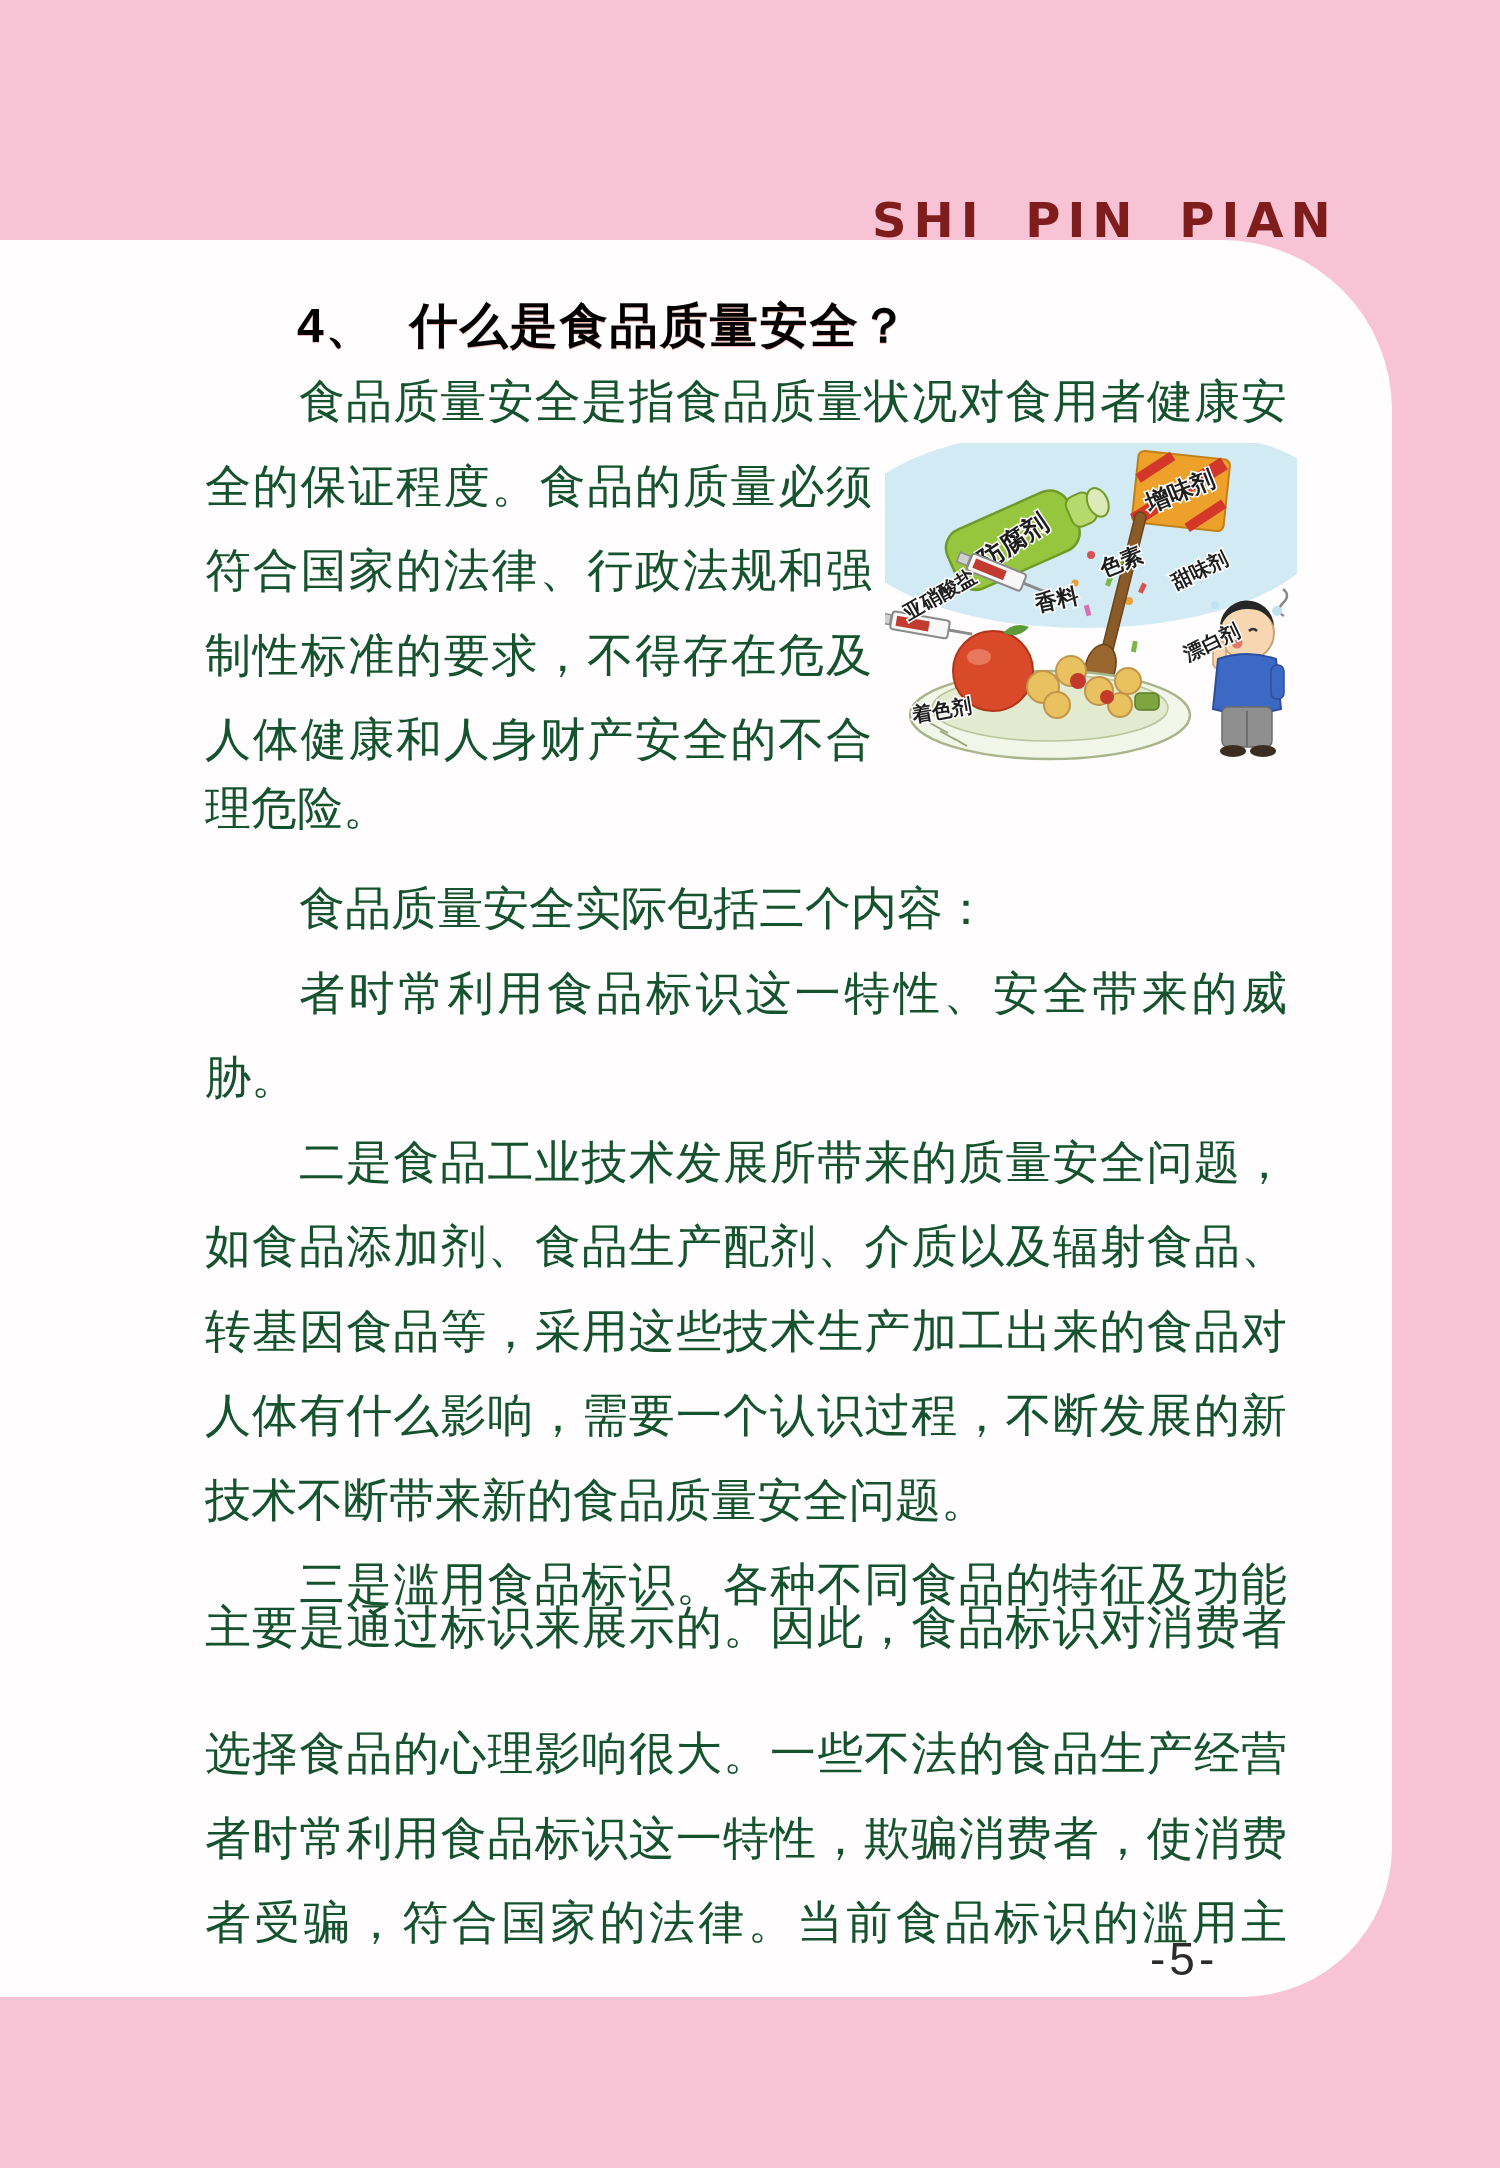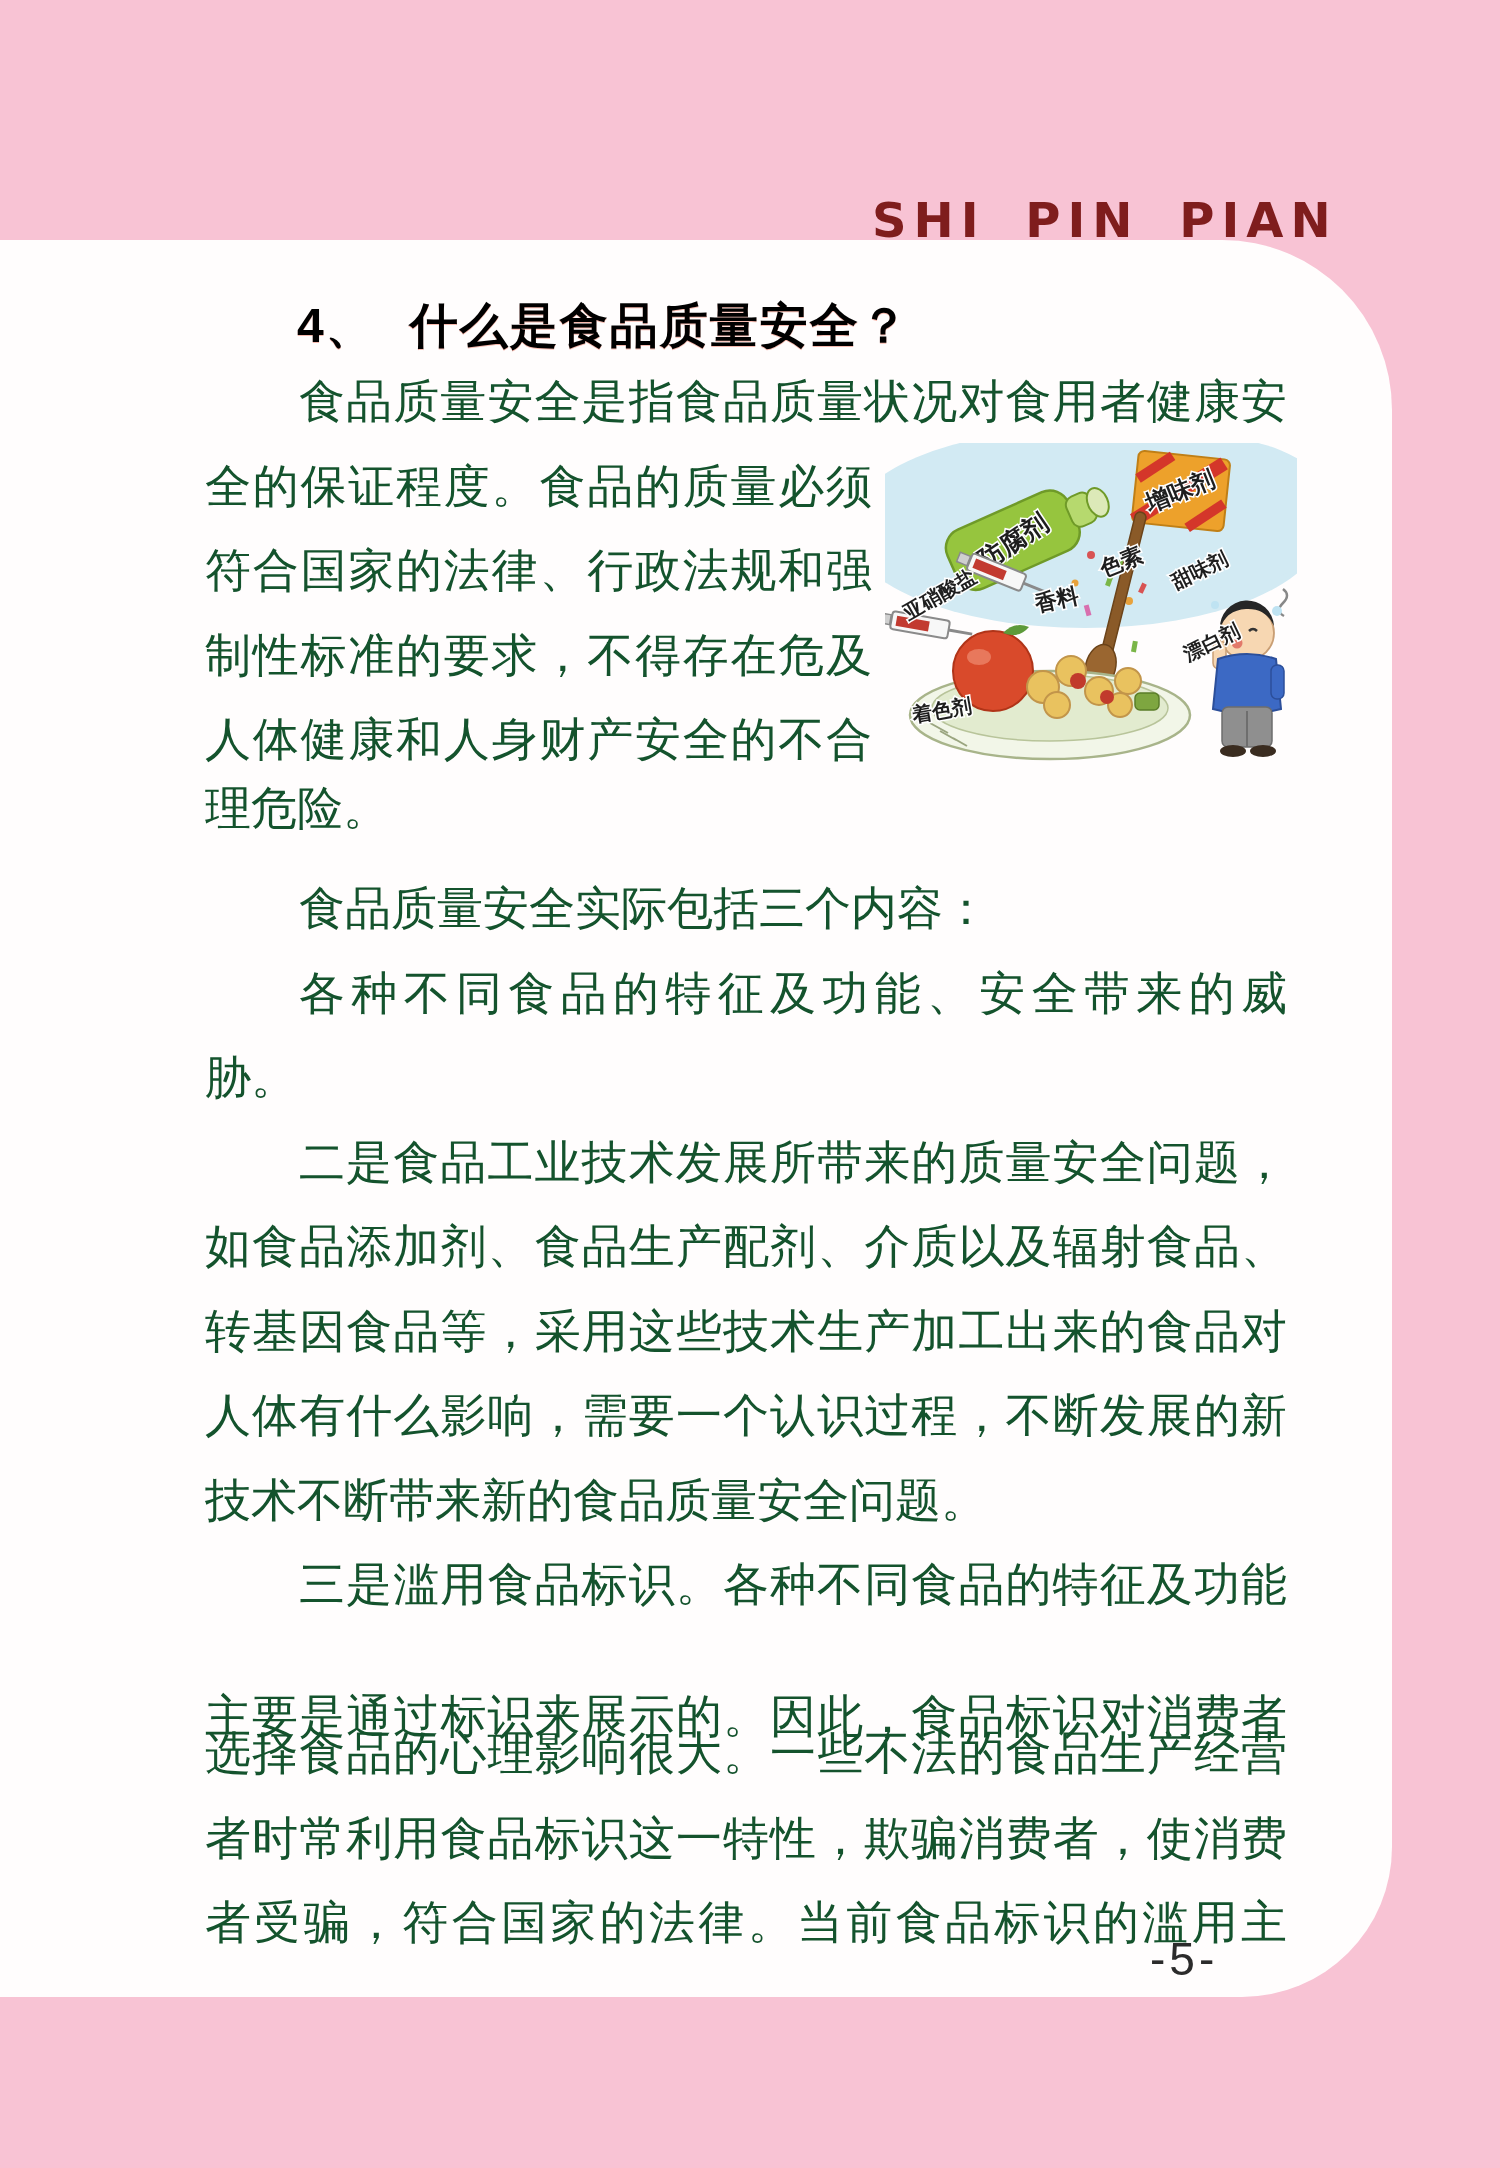--- a/index.html
+++ b/index.html
@@ -68,29 +68,29 @@
 </div>
 
 <div>
   <div class="ln ind j" style="top:371px">食品质量安全是指食品质量状况对食用者健康安</div>
   <div class="ln beside j" style="top:456px">全的保证程度。食品的质量必须</div>
   <div class="ln beside j" style="top:540px">符合国家的法律、行政法规和强</div>
   <div class="ln beside j" style="top:625px">制性标准的要求，不得存在危及</div>
   <div class="ln beside j" style="top:709px">人体健康和人身财产安全的不合</div>
   <div class="ln" style="top:778px">理危险。</div>
   <div class="ln ind" style="top:878px">食品质量安全实际包括三个内容：</div>
-  <div class="ln ind j" style="top:963px">各种不同食品的特征及功能、安全带来的威</div>
+  <div class="ln ind j" style="top:963px">者时常利用食品标识这一特性、安全带来的威</div>
   <div class="ln" style="top:1047px">胁。</div>
   <div class="ln ind j" style="top:1132px">二是食品工业技术发展所带来的质量安全问题，</div>
   <div class="ln j" style="top:1216px">如食品添加剂、食品生产配剂、介质以及辐射食品、</div>
   <div class="ln j" style="top:1301px">转基因食品等，采用这些技术生产加工出来的食品对</div>
   <div class="ln j" style="top:1385px">人体有什么影响，需要一个认识过程，不断发展的新</div>
   <div class="ln" style="top:1470px">技术不断带来新的食品质量安全问题。</div>
   <div class="ln ind j" style="top:1554px">三是滥用食品标识。各种不同食品的特征及功能</div>
-  <div class="ln j" style="top:1686px">主要是通过标识来展示的。因此，食品标识对消费者</div>
+  <div class="ln j" style="top:1597px">主要是通过标识来展示的。因此，食品标识对消费者</div>
   <div class="ln j" style="top:1723px">选择食品的心理影响很大。一些不法的食品生产经营</div>
   <div class="ln j" style="top:1808px">者时常利用食品标识这一特性，欺骗消费者，使消费</div>
   <div class="ln j" style="top:1892px">者受骗，符合国家的法律。当前食品标识的滥用主</div>
 </div>
 
 <div class="illus">
   <svg viewBox="0 0 412 330" width="412" height="330">
 
     <g>
       <ellipse cx="200" cy="85" rx="238" ry="100" fill="#d2eaf3"></ellipse>

